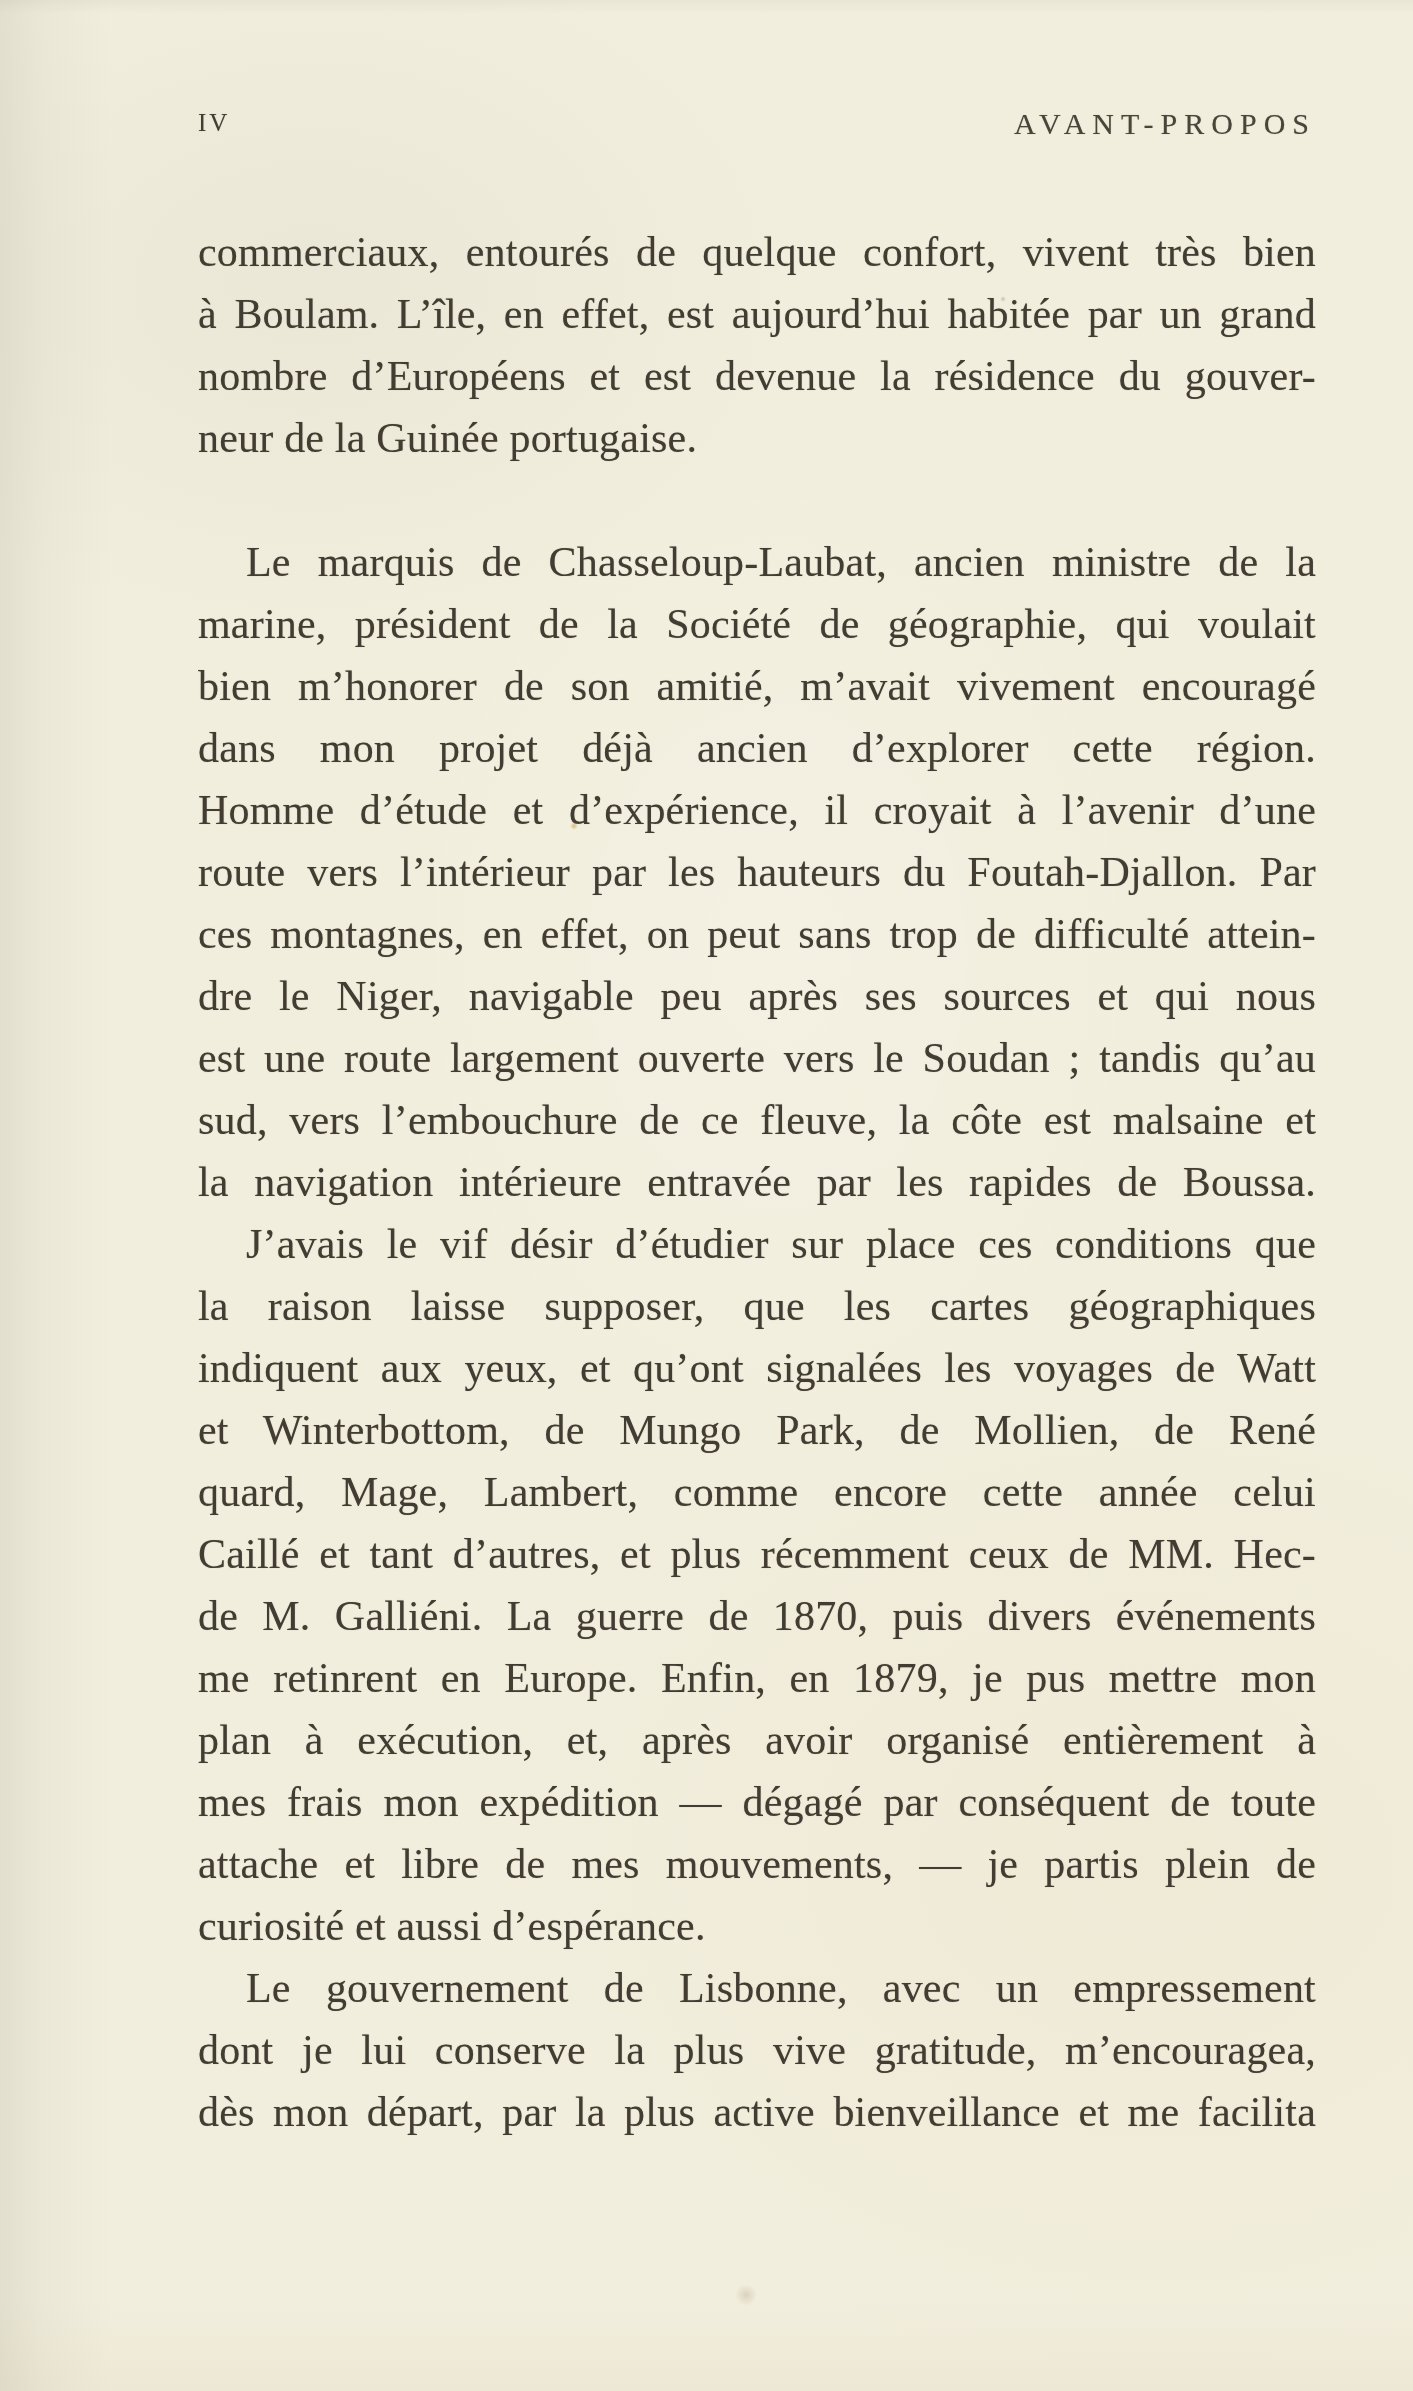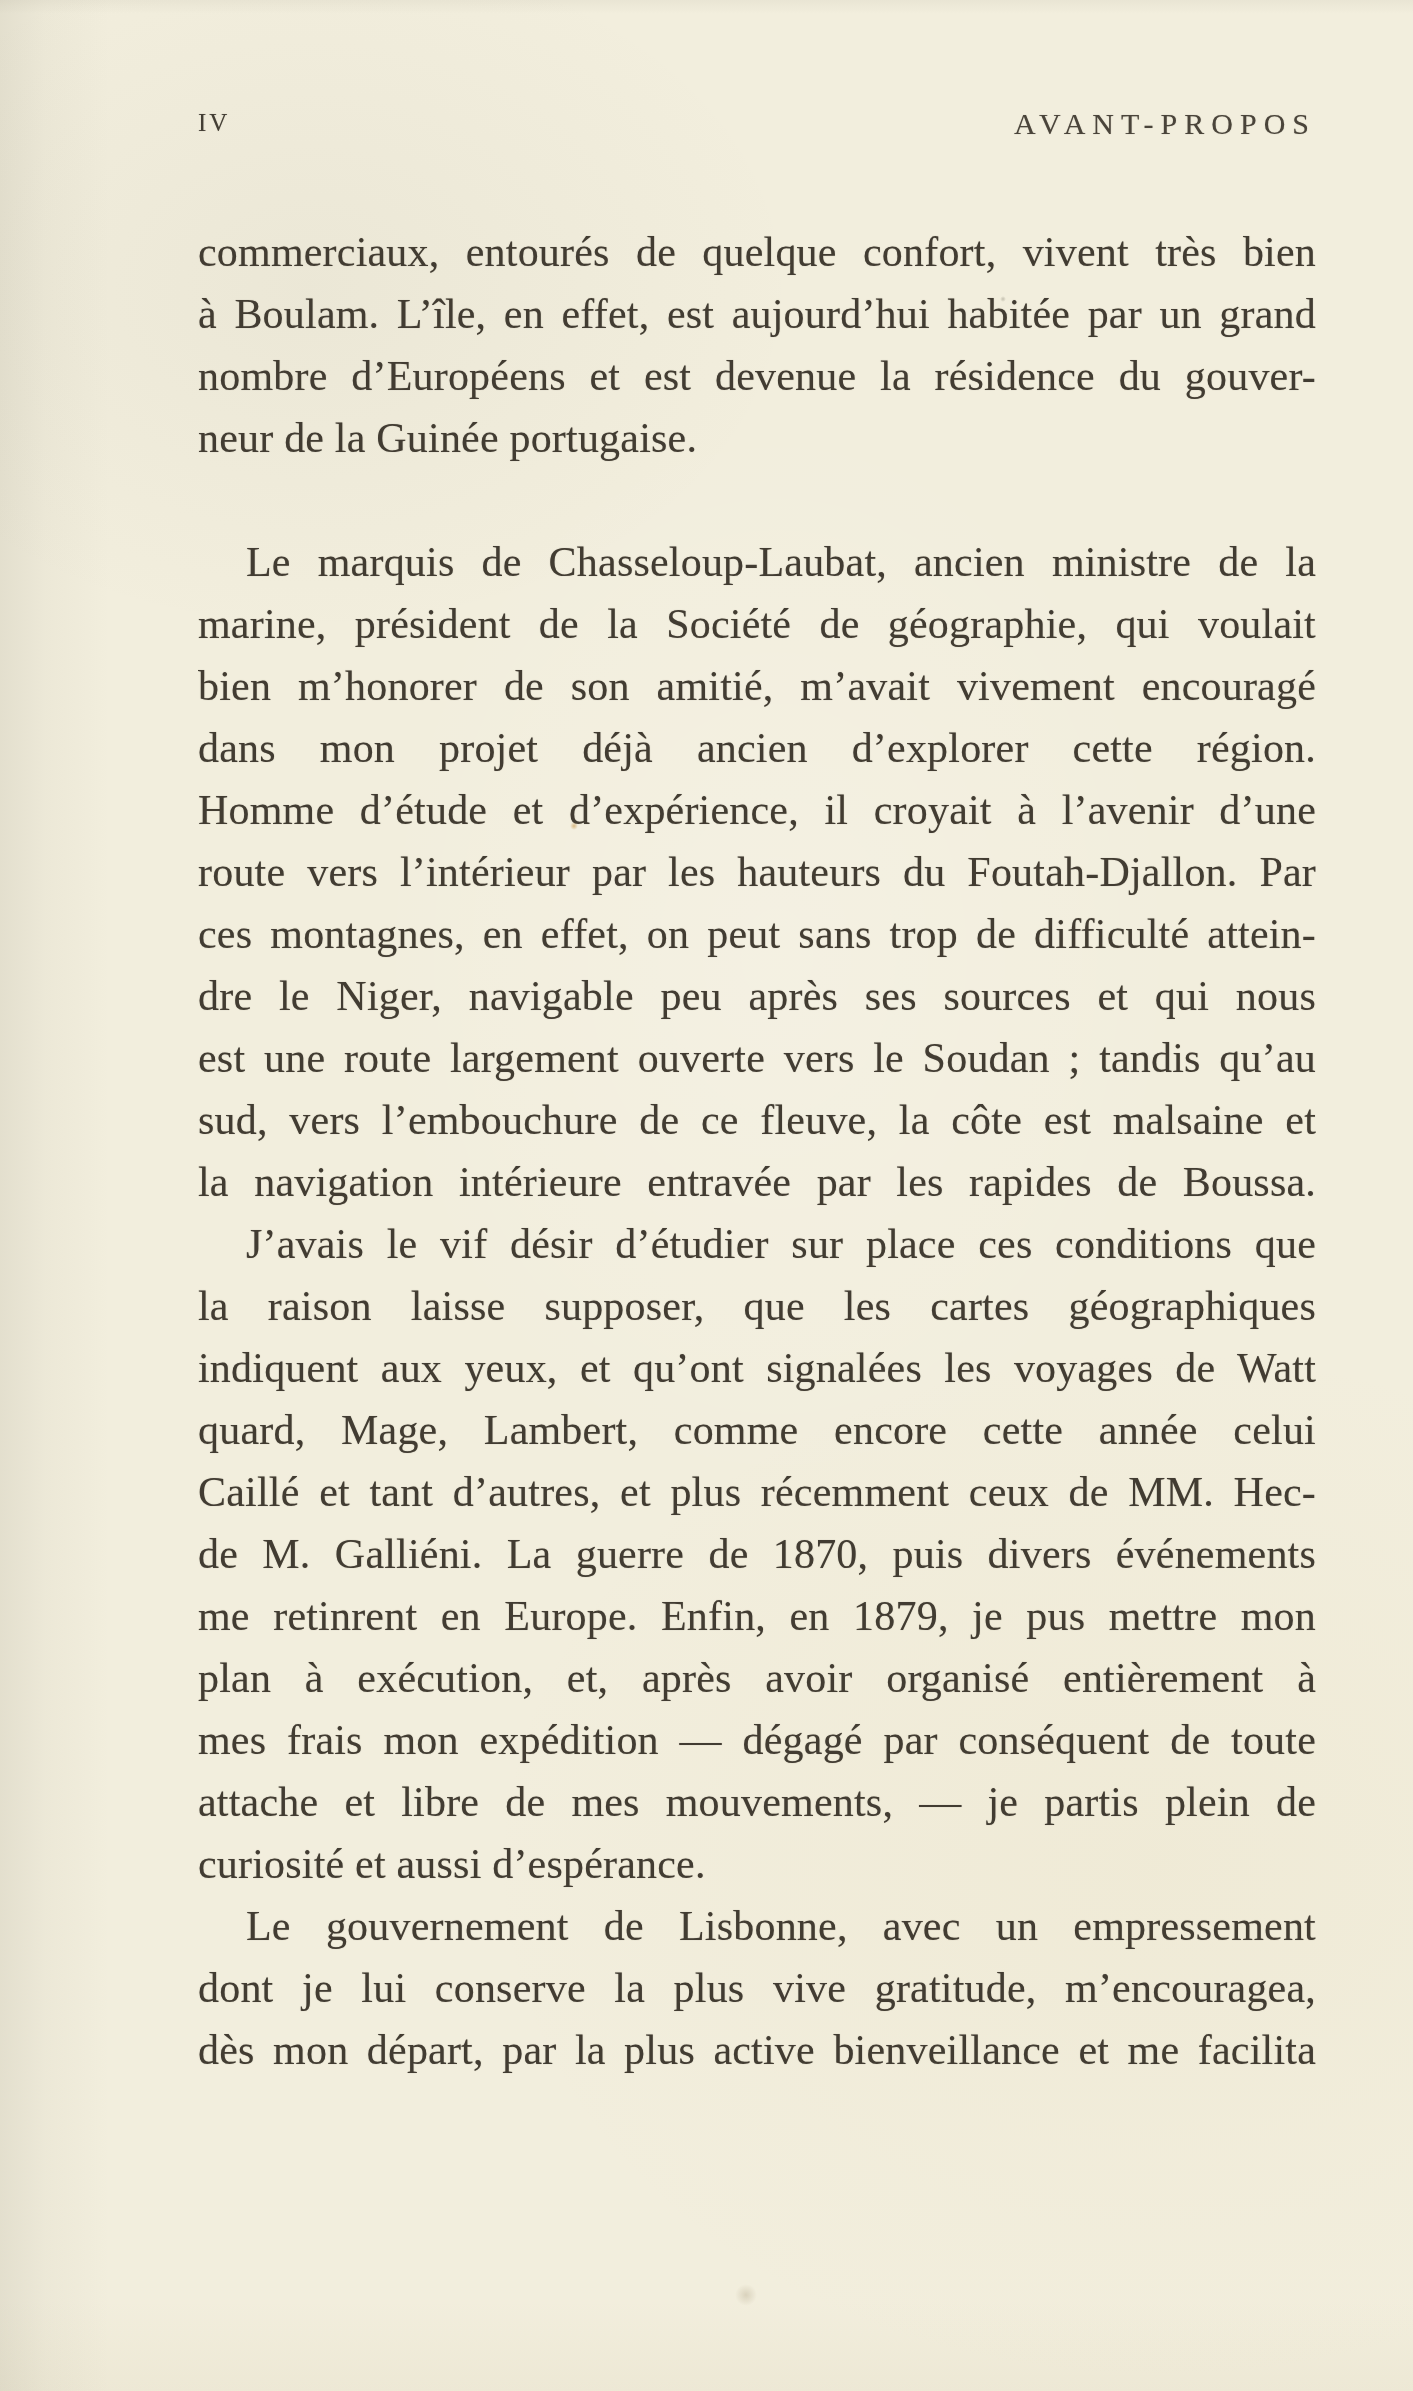--- a/index.html
+++ b/index.html
@@ -132,20 +132,21 @@
       <div class="line">dre le Niger, navigable peu après ses sources et qui nous</div>
       <div class="line">est une route largement ouverte vers le Soudan ; tandis qu’au</div>
       <div class="line">sud, vers l’embouchure de ce fleuve, la côte est malsaine et</div>
       <div class="line">la navigation intérieure entravée par les rapides de Boussa.</div>
     </div>
 
     <div class="para ind">
       <div class="line">J’avais le vif désir d’étudier sur place ces conditions que</div>
       <div class="line">la raison laisse supposer, que les cartes géographiques</div>
       <div class="line">indiquent aux yeux, et qu’ont signalées les voyages de Watt</div>
+      <div class="line">et Winterbottom, de Mungo Park, de Mollien, de René</div>
       <div class="line">quard, Mage, Lambert, comme encore cette année celui</div>
       <div class="line">Caillé et tant d’autres, et plus récemment ceux de MM. Hec-</div>
       <div class="line">de M. Galliéni. La guerre de 1870, puis divers événements</div>
       <div class="line">me retinrent en Europe. Enfin, en 1879, je pus mettre mon</div>
       <div class="line">plan à exécution, et, après avoir organisé entièrement à</div>
       <div class="line">mes frais mon expédition — dégagé par conséquent de toute</div>
       <div class="line">attache et libre de mes mouvements, — je partis plein de</div>
       <div class="line end">curiosité et aussi d’espérance.</div>
     </div>
 

